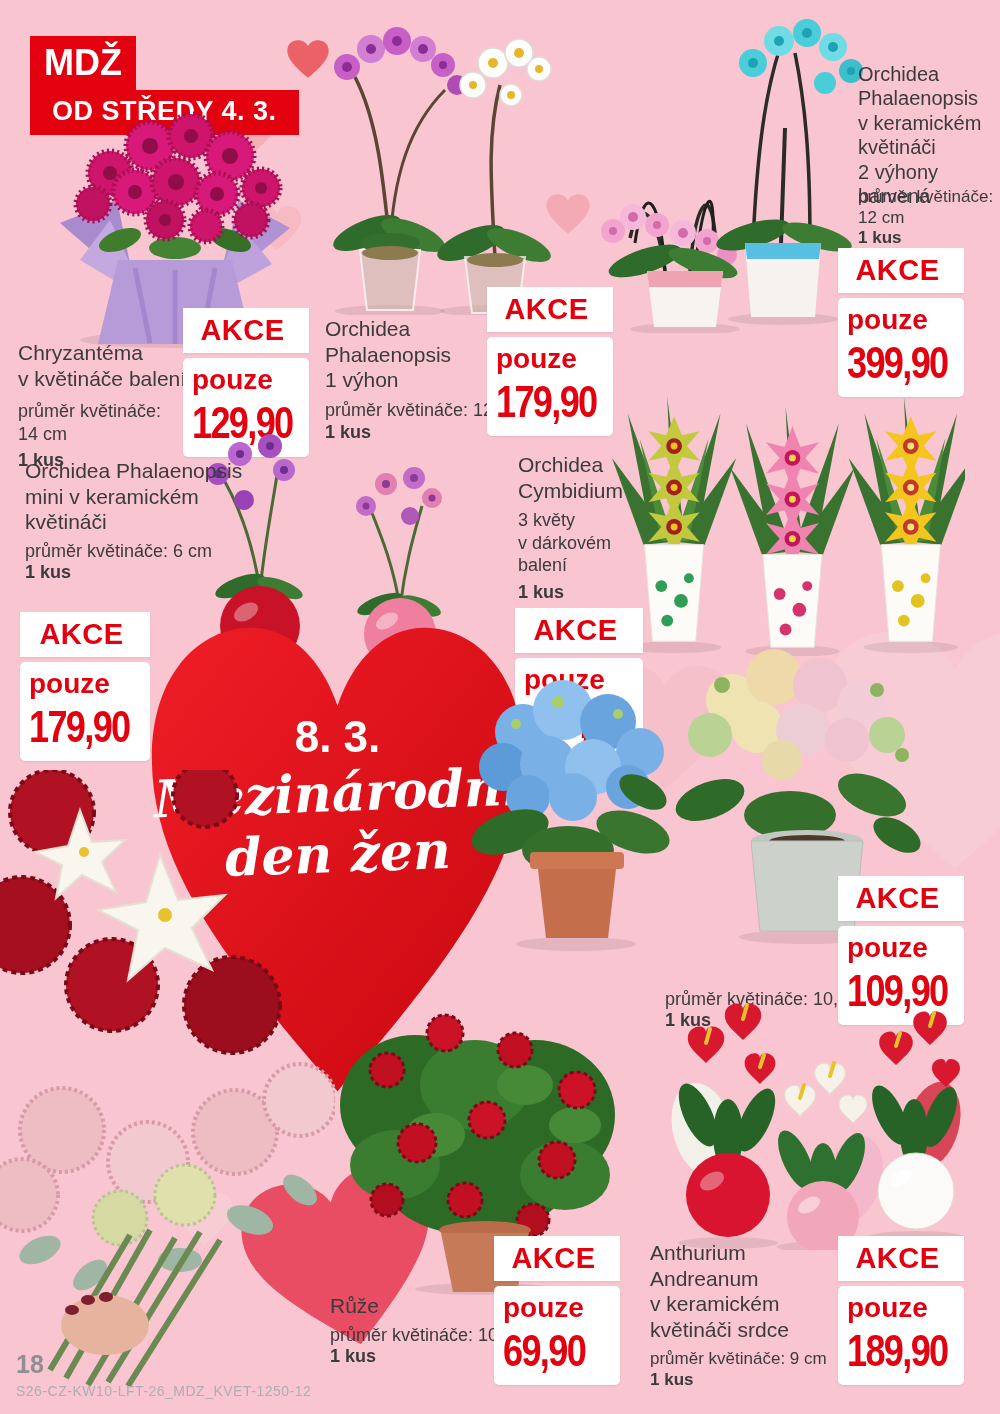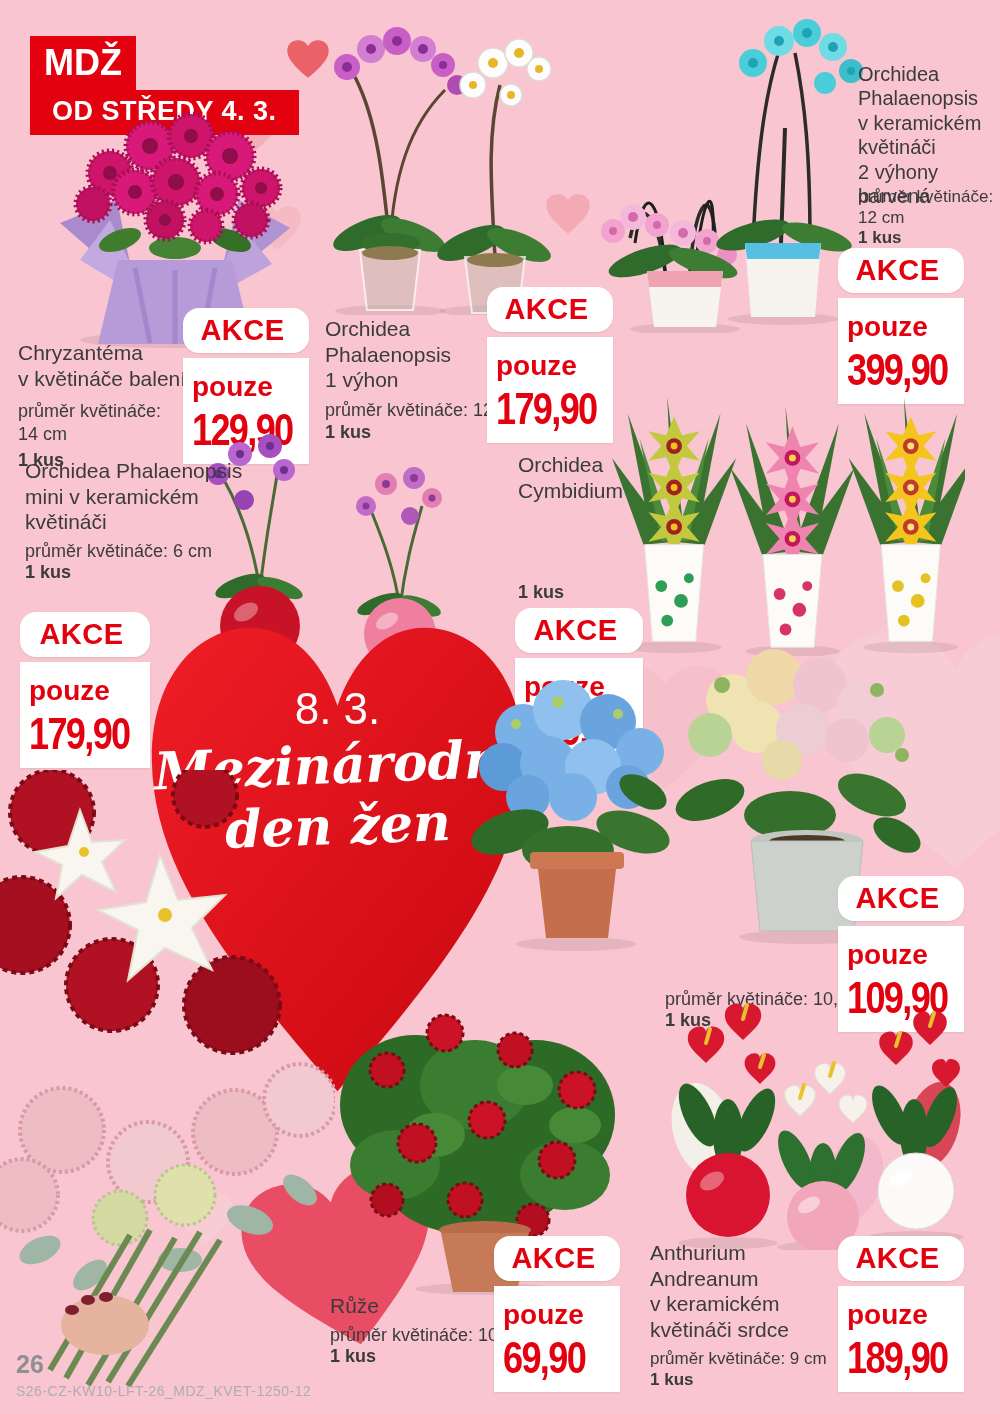--- a/index.html
+++ b/index.html
@@ -13,29 +13,29 @@
   .badge-mdz{left:30px;top:16px;font-size:36px;padding:6px 14px 8px;}
   .badge-date{left:30px;top:70px;font-size:27px;padding:6px 22px 8px;letter-spacing:.5px;}
 
   
   .pname{font-weight:normal;color:#3b3b3d;font-size:21px;line-height:1.22;}
   .pdetail{color:#3b3b3d;font-size:18px;line-height:1.25;margin-top:4px;}
   .pqty{color:#3b3b3d;font-size:18px;font-weight:bold;margin-top:2px;}
 
   
   .akce-card{width:126px;}
-  .akce-head{background:#fff;border-radius:16px;display:flex;align-items:center;justify-content:center;gap:7px;padding:5px 22px 6px;box-shadow:0 1px 2px rgba(0,0,0,.08);}
+  .akce-head{background:#fff;border-radius:0;display:flex;align-items:center;justify-content:center;gap:7px;padding:5px 22px 6px;box-shadow:0 1px 2px rgba(0,0,0,.08);}
   .akce-word{color:#e3000f;font-weight:bold;font-size:29px;letter-spacing:.5px;}
-  .akce-body{background:#fff;border-radius:0;margin-top:5px;padding:13px 9px 9px;box-shadow:0 1px 2px rgba(0,0,0,.08);}
+  .akce-body{background:#fff;border-radius:5px;margin-top:5px;padding:6px 9px 9px;box-shadow:0 1px 2px rgba(0,0,0,.08);}
   .pouze{color:#e3000f;font-weight:bold;font-size:28px;}
   .price{color:#e3000f;font-weight:bold;font-size:44px;letter-spacing:-2px;white-space:nowrap;transform:scaleX(.82);transform-origin:left center;margin-top:2px;}
 
   
   .heart-banner-text{position:absolute;left:0;top:0;width:100%;height:100%;display:flex;flex-direction:column;align-items:center;color:#fff;text-align:center;}
-  .hb-date{font-weight:normal;font-size:44px;margin-top:72px;}
+  .hb-date{font-weight:bold;font-size:44px;margin-top:100px;}
   .hb-script{font-family:"DejaVu Serif",serif;font-style:italic;font-weight:bold;font-size:52px;line-height:1.18;transform:rotate(-2deg);}
 
   .footer-num{color:#8e8e94;font-weight:bold;font-size:25px;}
   .footer-code{color:#adadb3;font-size:14px;letter-spacing:.5px;margin-top:4px;}
 </style>
 </head>
 <body>
 
 <div class="page">
 
@@ -418,20 +418,23 @@
       <g fill="#e4c222">
         <circle cx="292" cy="200" r="6"></circle>
         <circle cx="312" cy="215" r="7"></circle>
         <circle cx="298" cy="235" r="6"></circle>
         <circle cx="320" cy="192" r="5"></circle>
       </g>
   </svg>
 
   <div class="abs pname pre" style="left:518px;top:452px">Orchidea
 Cymbidium</div>
+  <div class="abs pdetail pre" style="left:518px;top:505px">3 květy
+v dárkovém
+balení</div>
   <div class="abs pqty" style="left:518px;top:580px;font-size:18px">1 kus</div>
   <div class="abs akce-card" style="left:515px;top:608px;width:128px">
     <div class="akce-head">
         <span class="akce-word">AKCE</span>
         <svg width="17" height="34" viewBox="0 0 18 34">
           <path d="M3,2 L15,2 L11.5,20 L6.5,20 Z" fill="#fff" stroke="#e3000f" stroke-width="2.6"></path>
           <circle cx="9" cy="28" r="4" fill="#e3000f"></circle>
         </svg>
       </div>
     <div class="akce-body">
@@ -699,17 +702,17 @@
           <circle cx="9" cy="28" r="4" fill="#e3000f"></circle>
         </svg>
       </div>
     <div class="akce-body">
         <div class="pouze">pouze</div>
         <div class="price">189,90</div>
       </div>
   </div>
 
   <div class="abs" style="left:16px;top:1350px">
-    <div class="footer-num">26</div>
+    <div class="footer-num">18</div>
     <div class="footer-code">S26-CZ-KW10-LFT-26_MDZ_KVET-1250-12</div>
   </div>
 
 </div>
 
 </body></html>

